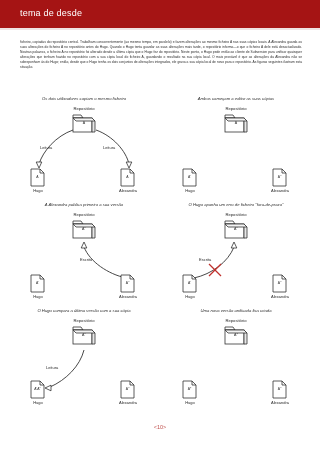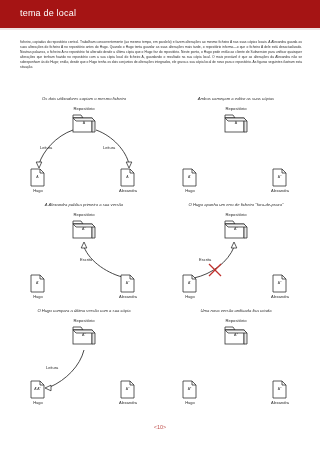--- a/index.html
+++ b/index.html
@@ -88,21 +88,21 @@
   .page-number{
     position:absolute;left:0;top:424px;width:320px;text-align:center;
     color:#c0504d;font-size:5.5px;
     font-family:"Liberation Sans", sans-serif;
   }
 </style>
 </head>
 <body>
 
 <div class="header-band"></div>
-<div class="header-title">tema de local</div>
+<div class="header-title">tema de desde</div>
 <div class="header-rule"></div>
 
 <div class="body-copy">ficheiro, copiadas do repositório central. Trabalham concorrentemente (ao mesmo tempo, em paralelo) e fazem alterações ao mesmo ficheiro A nas suas cópias locais. A Alexandra guarda as suas alterações do ficheiro A no repositório antes do Hugo. Quando o Hugo tenta guardar as suas alterações mais tarde, o repositório informa—o que o ficheiro A dele está desactualizado. Noutras palavras, o ficheiro A no repositório foi alterado desde a última cópia que o Hugo fez do repositório. Neste ponto, o Hugo pede então ao cliente de Subversion para unificar quaisquer alterações que tenham havido no repositório com a sua cópia local do ficheiro A, guardando o resultado na sua cópia local. O mais provável é que as alterações da Alexandra não se sobreponham às do Hugo; então, desde que o Hugo tenha os dois conjuntos de alterações integrados, ele grava a sua cópia local de novo para o repositório. As figuras seguintes ilustram esta situação.</div>
 
 <div class="diagram-grid">
 
   <div class="figure" id="fig0" style="left:8px;top:0px;">
     <div class="fig-caption">Os dois utilizadores copiam o mesmo ficheiro</div>
     <div class="repo-label">Repositório</div>
     <div class="folder">

